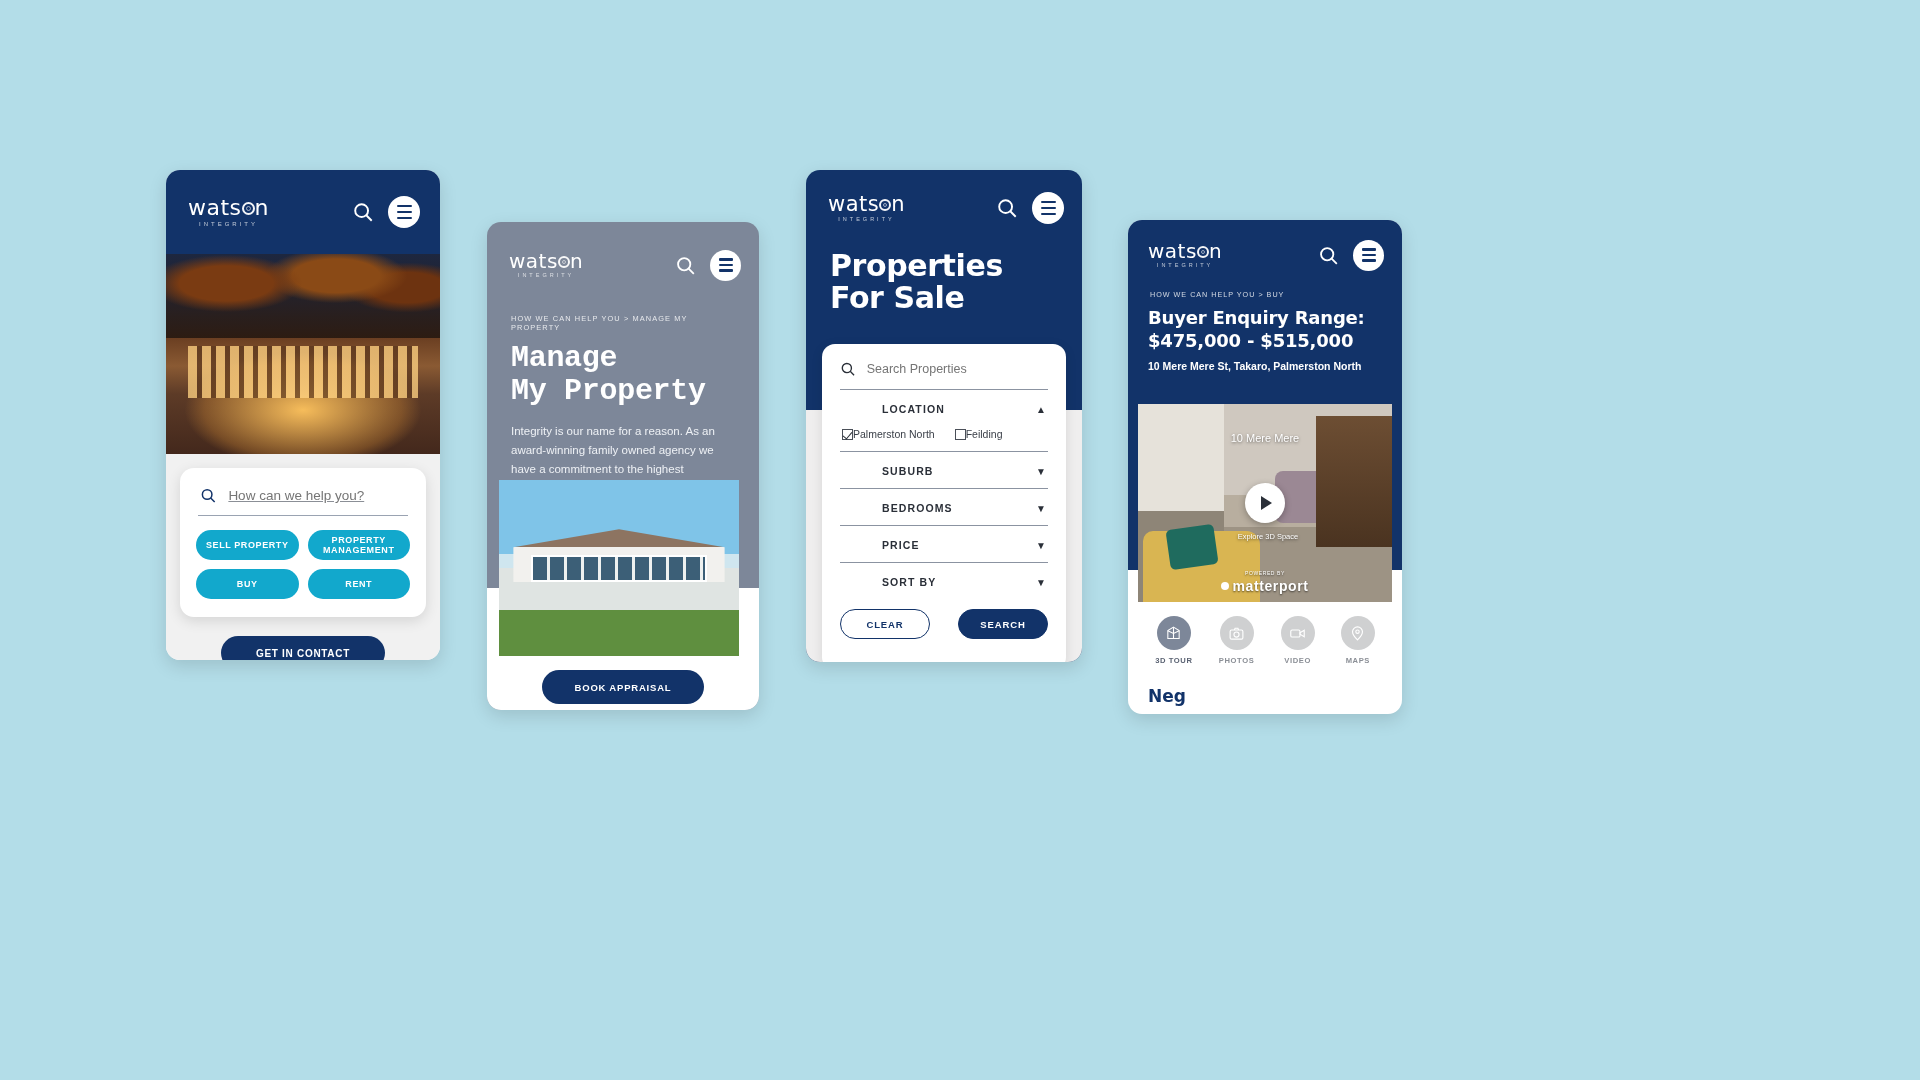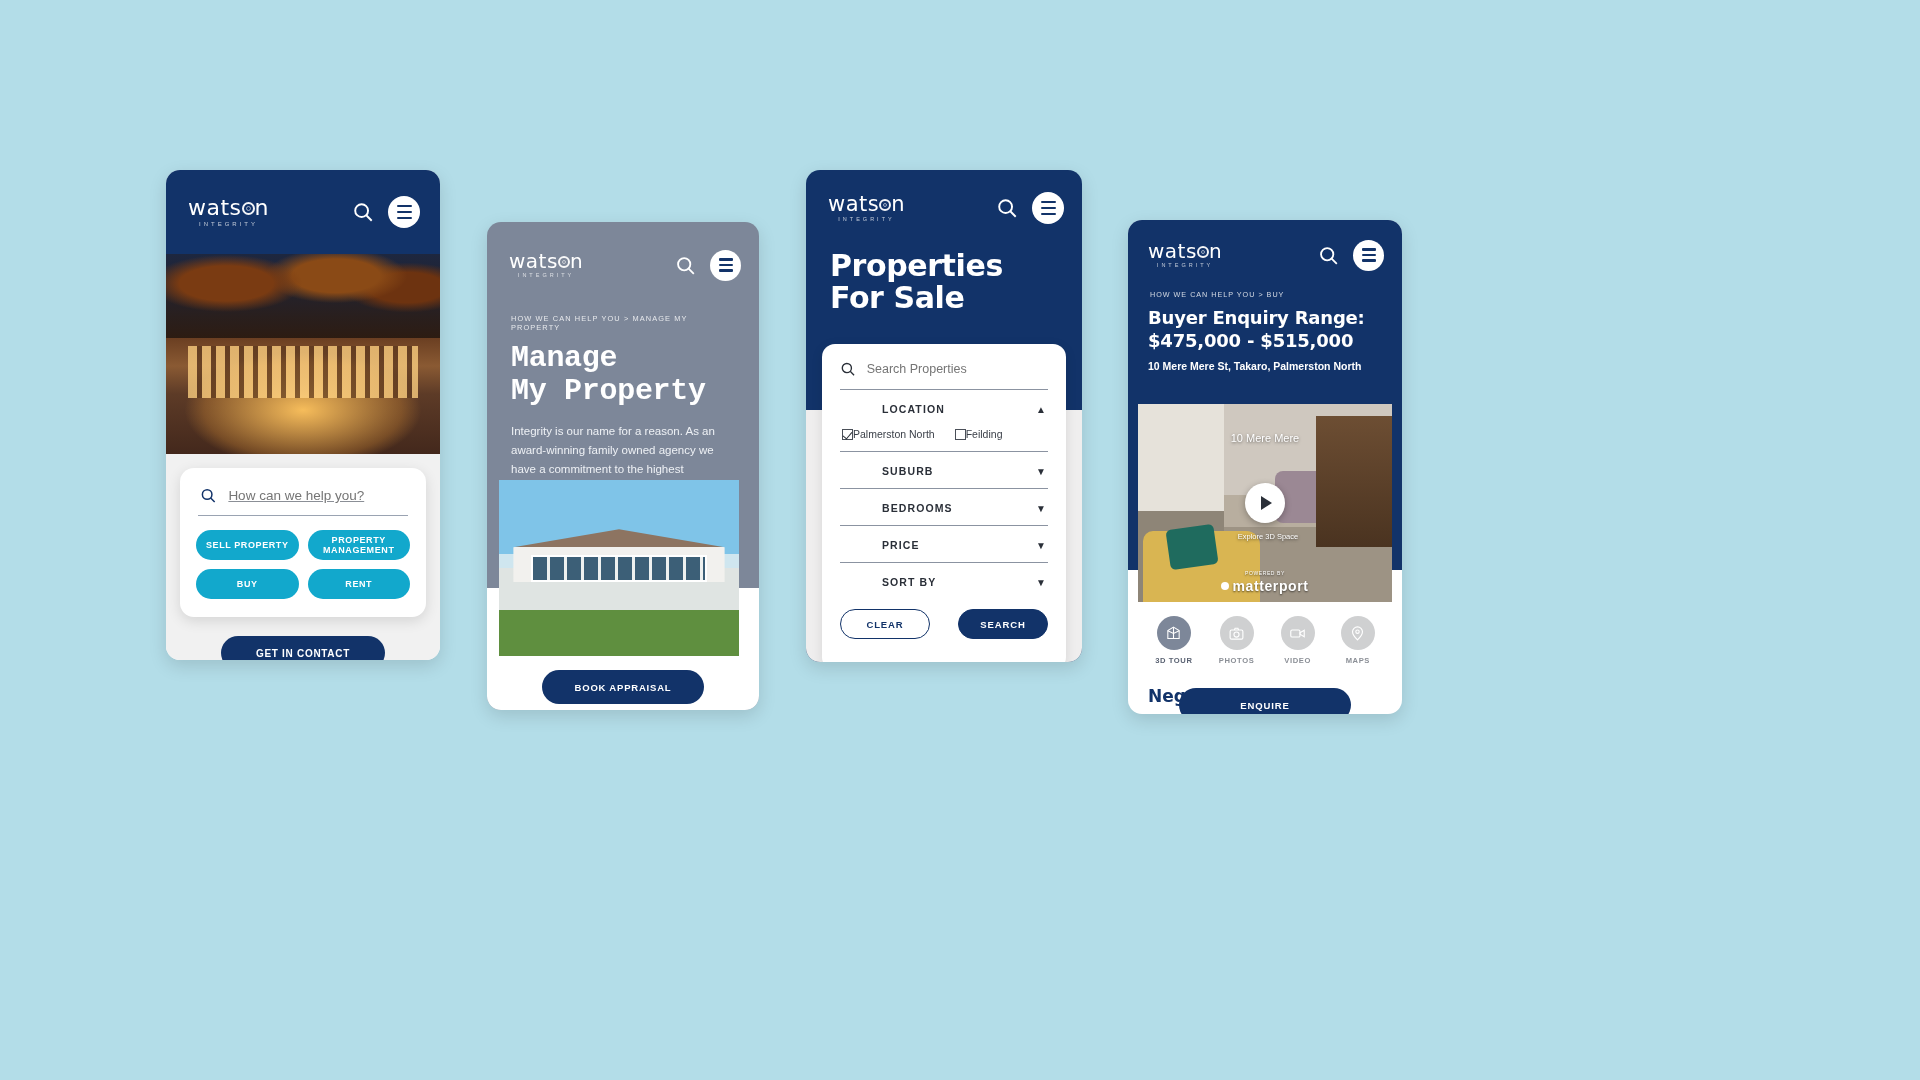--- a/index.html
+++ b/index.html
@@ -529,18 +529,15 @@
           <svg width="17" height="17" viewBox="0 0 24 24" style="stroke:#fff;fill:none;stroke-width:1.6;">
             <path d="M12 21 C12 21 19 14.4 19 9.6 A7 7 0 1 0 5 9.6 C5 14.4 12 21 12 21 Z"></path>
             <circle cx="12" cy="9.5" r="2.4"></circle>
           </svg>
         </div>
         <div class="tablabel">MAPS</div>
       </div>
     </div>
 
     <div class="price">Neg</div>
-    <div class="enq-wrap">
-      <button class="enquire">ENQUIRE</button>
-    </div>
   </div>
 
 </div>
 
 </body></html>

